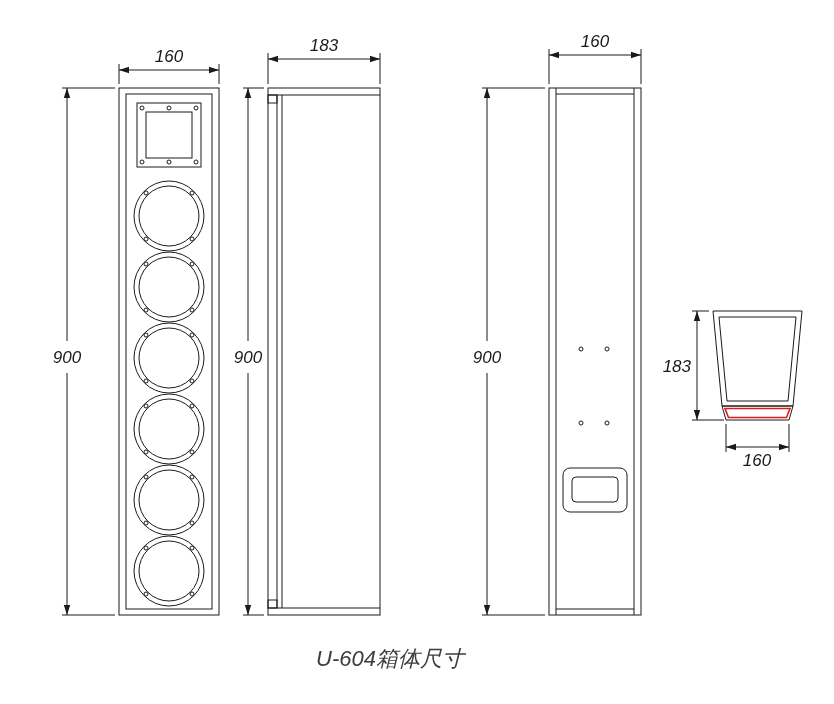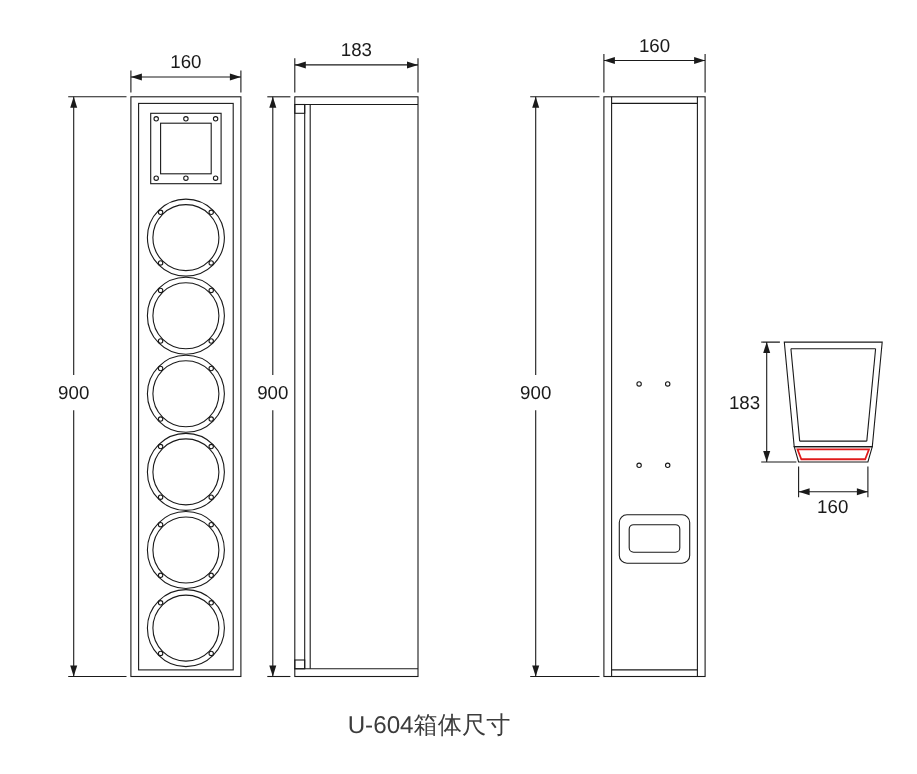--- a/index.html
+++ b/index.html
@@ -6,20 +6,21 @@
     --line:#1a1a1a;
     --red:#e01b1b;
     --caption:#3c3c3c;
     --bg:#ffffff;
   }
   html,body{margin:0;padding:0;background:#fff;}
   .stage{
     width:834px;height:704px;position:relative;overflow:hidden;
     background:var(--bg,#fff);
     font-family:"Liberation Sans","DejaVu Sans",sans-serif;
+    font-style:italic;
   }
   .ln{fill:none;stroke:var(--line,#1a1a1a);stroke-width:1;}
   .red{fill:none;stroke:var(--red,#e01b1b);stroke-width:1.6;}
   .dim{font-size:17px;fill:var(--line,#1a1a1a);
        font-family:"Liberation Sans","DejaVu Sans",sans-serif;}
   .caption{font-size:22px;fill:var(--caption,#3c3c3c);
        font-family:"Liberation Sans","DejaVu Sans",sans-serif;}
   .arrfill{fill:var(--line,#1a1a1a);stroke:none;}
 </style>
 </head>

